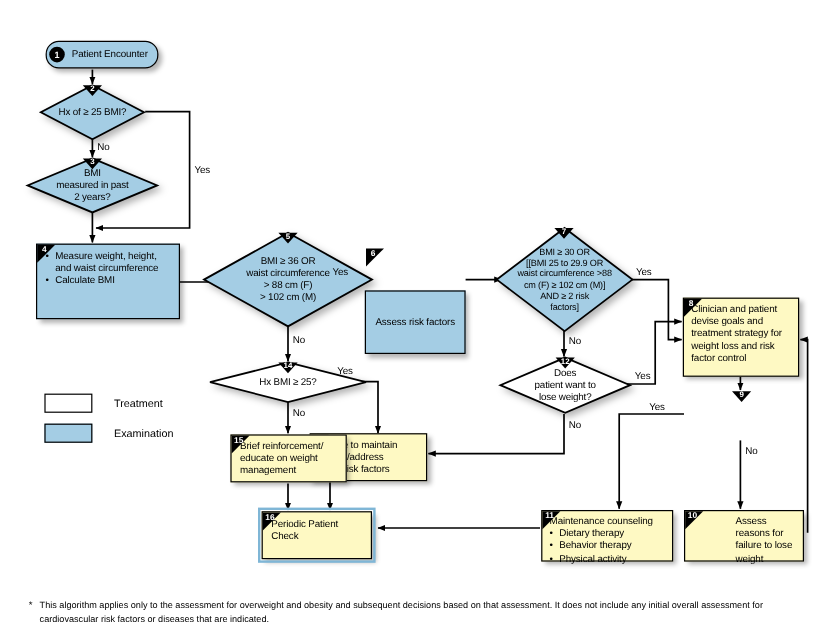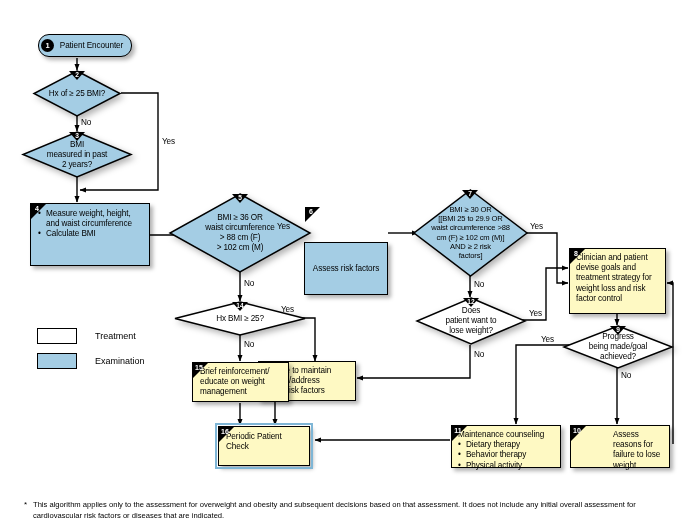--- a/index.html
+++ b/index.html
@@ -379,30 +379,20 @@
       <div class="plainline">treatment strategy for</div>
       <div class="plainline">weight loss and risk</div>
       <div class="plainline">factor control</div>
     </div>
   </div>
   <div class="badge" style="left:570px; top:249px;">
     <div class="tri"></div>
     <div class="num">8</div>
   </div>
 
-  <div class="diamond-wrap" style="left:563px; top:325px; width:110px; height:44px;">
-    <svg width="110" height="44">
-      <polygon points="55,1 109,22 55,43 1,22" fill="#ffffff" stroke="#000" stroke-width="1.5" style="filter: drop-shadow(3px 3px 3px rgba(0,0,0,0.3));"></polygon>
-    </svg>
-    <div class="diamond-label">
-      <div>Progress</div>
-      <div>being made/goal</div>
-      <div>achieved?</div>
-    </div>
-  </div>
   <div class="badge-dia" style="left:610px; top:326px;">
     <div class="tri2"></div>
     <div class="num">9</div>
   </div>
 
   <div class="node box" style="left:570px; top:425px; width:100px; height:43px;">
     <div class="box-text" style="top:4px; left:6px;margin-left:36px;">
       <div class="plainline">Assess reasons for</div>
       <div class="plainline">failure to lose weight</div>
     </div>

